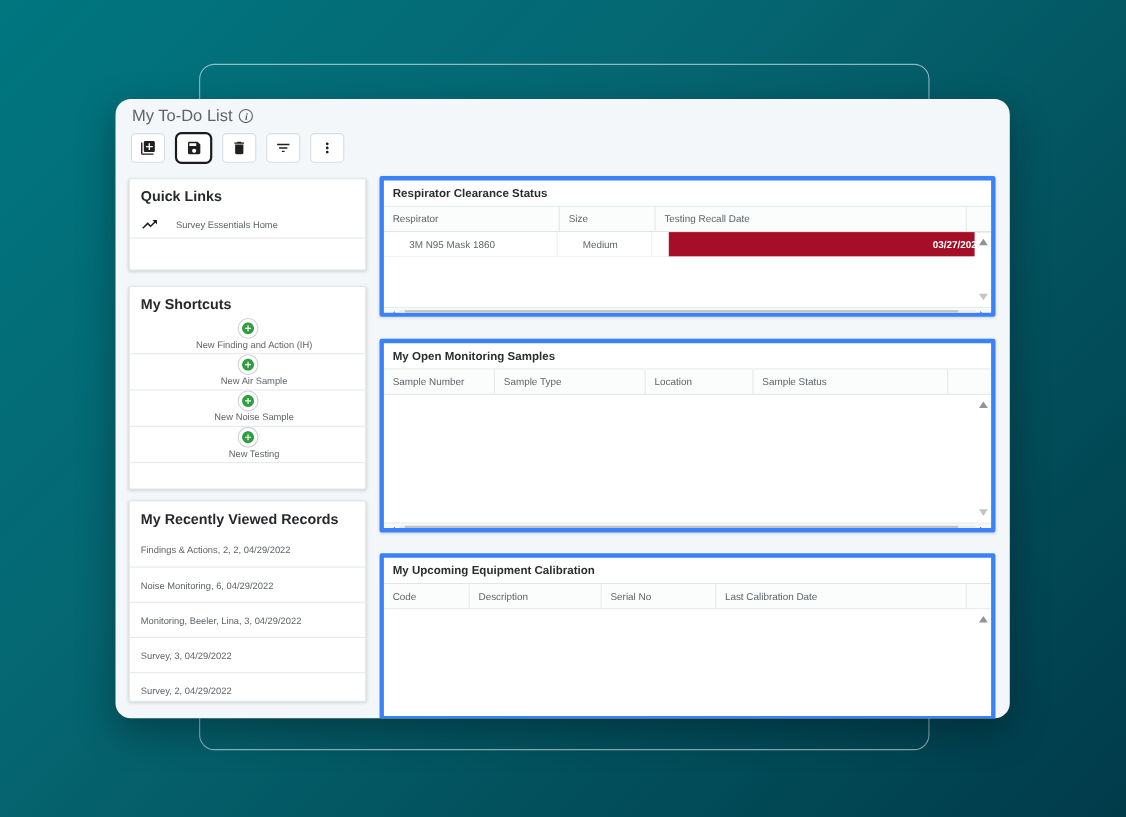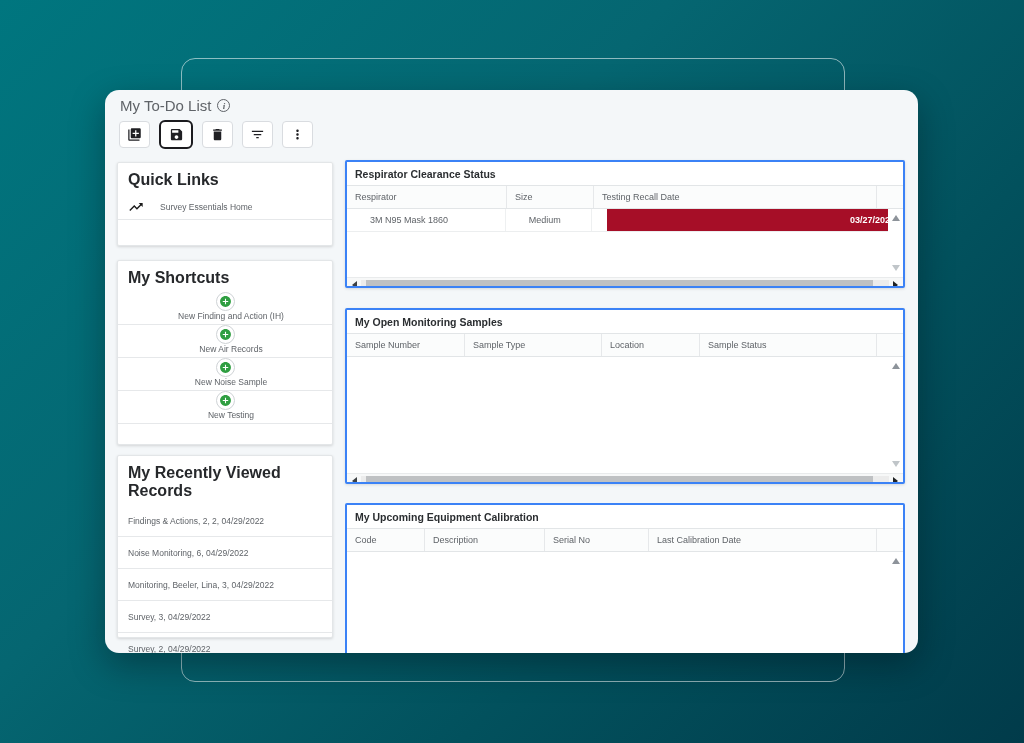--- a/index.html
+++ b/index.html
@@ -17,34 +17,34 @@
     color:#5f6368; display:flex; align-items:center; justify-content:center; font-family:"Liberation Serif",serif; font-style:italic; }
 
   .toolbar { position:absolute; left:14px; top:30px; display:flex; align-items:center; gap:9px; }
   .tbtn { width:31px; height:27px; background:#fff; border:1px solid #d9dce0; border-radius:4px;
     display:flex; align-items:center; justify-content:center; cursor:pointer; }
   .tbtn.active { border:2px solid #1b1b1f; border-radius:6px; width:34px; height:29px; }
   .tbtn svg { width:15px; height:15px; fill:#1f1f23; }
 
   .sidecard { position:absolute; left:12px; width:216px; background:#fff; border:1px solid #e3e6e8;
     border-radius:2px; box-shadow:0 1px 3px rgba(0,0,0,.14); }
-  .sidecard h3 { font-size:16px; color:#26282b; padding:8px 10px 5px 10px; font-weight:bold; }
+  .sidecard h3 { font-size:13px; color:#26282b; padding:8px 10px 5px 10px; font-weight:bold; }
   .qitem { display:flex; align-items:center; height:26px; padding:0 10px; border-bottom:1px solid #e6e8ea; cursor:pointer; }
   .qitem svg { width:16px; height:16px; fill:#1a1a1a; }
   .qitem span.lbl { font-size:8.5px; color:#5f6368; margin-left:16px; }
   .sitem { display:flex; align-items:center; height:33px; padding:0 8px; border-bottom:1px solid #e6e8ea; cursor:pointer;flex-direction:column; }
   .plus-ring { width:19px; height:19px; border:1px solid #cfd3d6; border-radius:50%; background:#fff;
     display:flex; align-items:center; justify-content:center; }
   .plus-ring svg { width:13px; height:13px; fill:#2f9e41; }
   .sitem span.lbl { font-size:8.5px; color:#5f6368; margin-left:12px; }
   .ritem { display:flex; align-items:center; height:32px; padding:0 10px; border-bottom:1px solid #e6e8ea;
     font-size:8.5px; color:#5f6368; cursor:pointer;text-align:right; }
   .ritem:last-child { border-bottom:none; }
 
-  .panel { position:absolute; left:240px; width:560px; background:#fff; border:2px solid #3b82f6;
+  .panel { position:absolute; left:240px; width:560px; background:#fff; border:4px solid #3b82f6;
     border-radius:2px; box-shadow:0 1px 3px rgba(0,0,0,.12); overflow:hidden; }
   .panel h3 { font-size:10.5px; color:#2b2e31; font-weight:bold; padding:6px 8px 5px 8px; }
   .grid { border-top:1px solid #e2e5e7; position:relative; }
   .hdr-row { display:flex; height:23px; background:#fbfcfc; border-bottom:1px solid #e2e5e7; }
   .hdr-cell { font-size:9px; color:#5f6368; display:flex; align-items:center; padding-left:8px;
     border-right:1px solid #e6e8ea; cursor:pointer; }
   .data-row { display:flex; height:23px; border-bottom:1px solid #eceeef; cursor:pointer; }
   .data-cell { font-size:9px; color:#5f6368; display:flex; align-items:center; padding-left:23px; border-right:1px solid #eef0f1; }
   .data-cell.alert { background:#a60e27; color:#fff; font-weight:bold; justify-content:flex-end;
     padding-right:8px; border-right:none;margin-left:15px; }
@@ -123,21 +123,21 @@
           </svg>
         </span>
       <span class="lbl">New Finding and Action (IH)</span>
     </div>
     <div class="sitem">
       <span class="plus-ring">
           <svg viewBox="0 0 24 24">
             <path d="M12 2C6.48 2 2 6.48 2 12s4.48 10 10 10 10-4.48 10-10S17.52 2 12 2zm5 11h-4v4h-2v-4H7v-2h4V7h2v4h4v2z"></path>
           </svg>
         </span>
-      <span class="lbl">New Air Records</span>
+      <span class="lbl">New Air Sample</span>
     </div>
     <div class="sitem">
       <span class="plus-ring">
           <svg viewBox="0 0 24 24">
             <path d="M12 2C6.48 2 2 6.48 2 12s4.48 10 10 10 10-4.48 10-10S17.52 2 12 2zm5 11h-4v4h-2v-4H7v-2h4V7h2v4h4v2z"></path>
           </svg>
         </span>
       <span class="lbl">New Noise Sample</span>
     </div>
     <div class="sitem">
@@ -184,21 +184,21 @@
           </div>
         <div class="tri-right"></div>
       </div>
     </div>
   </div>
 
   <div class="panel" style="top:218px; height:176px;">
     <h3>My Open Monitoring Samples</h3>
     <div class="grid">
       <div class="hdr-row">
-        <div class="hdr-cell" style="width:118px">Sample Number</div>
+        <div class="hdr-cell" style="width:101px">Sample Number</div>
         <div class="hdr-cell" style="width:137px">Sample Type</div>
         <div class="hdr-cell" style="width:98px">Location</div>
         <div class="hdr-cell" style="width:177px">Sample Status</div>
       </div>
       <div class="body-empty" style="height:116px"></div>
       <div class="vstrip" style="height:116px; top:23px;">
         <div class="tri-up"></div>
         <div class="tri-down"></div>
       </div>
       <div class="hscroll">

